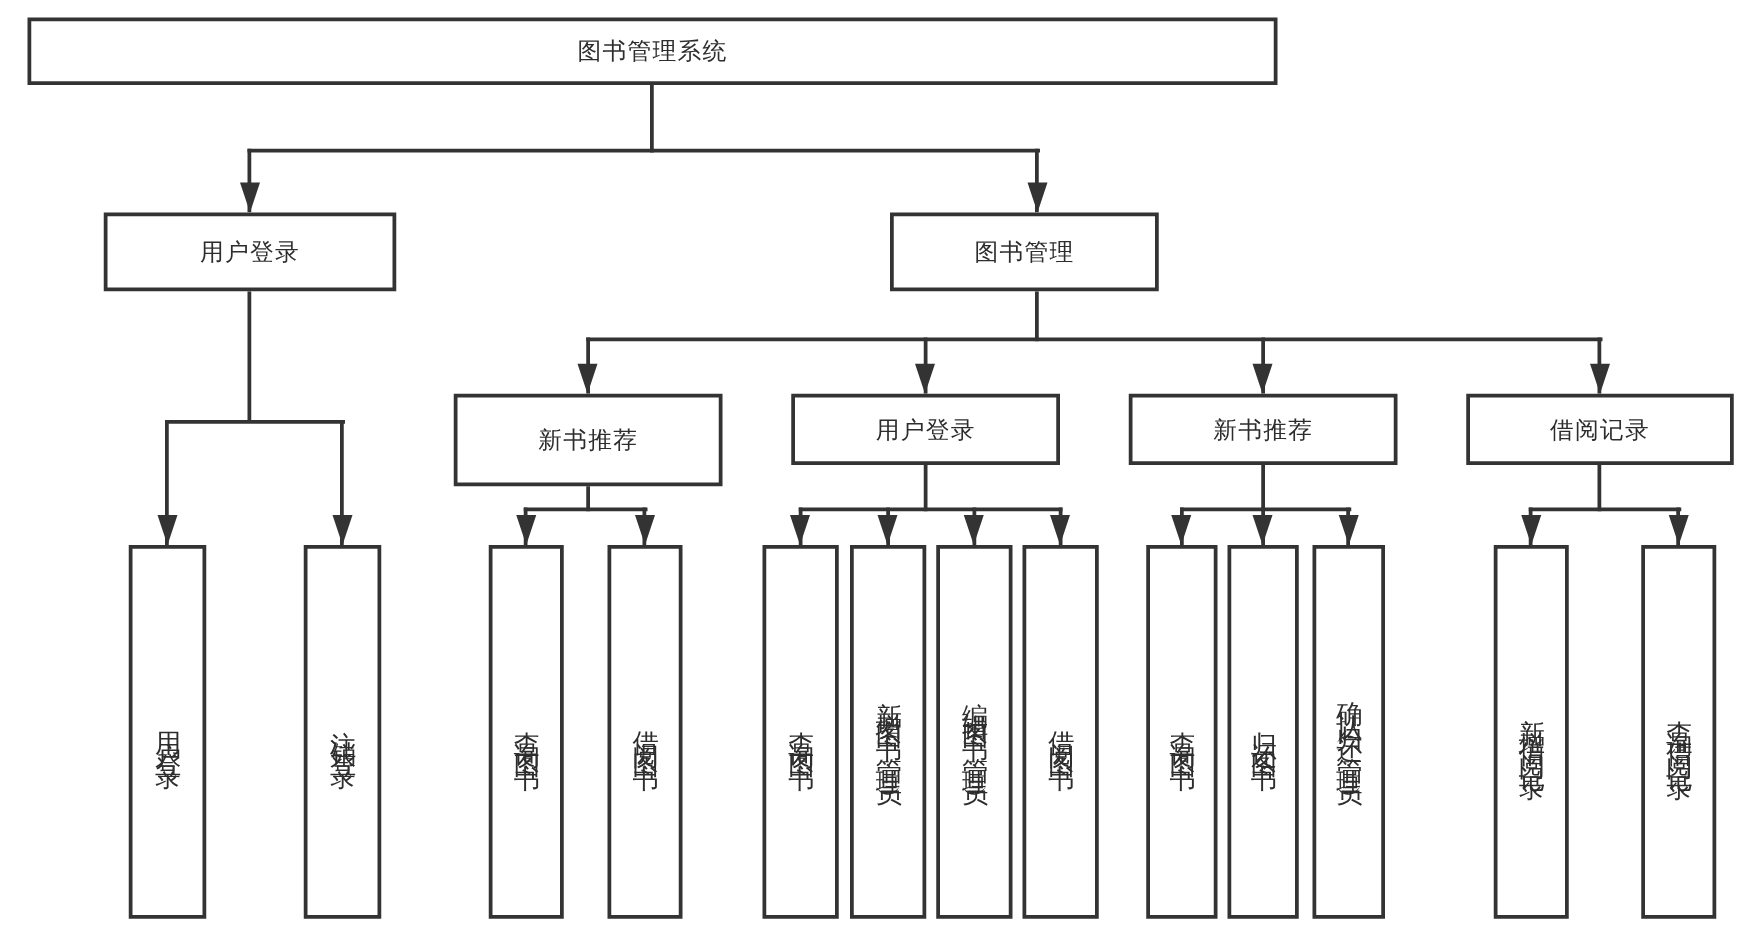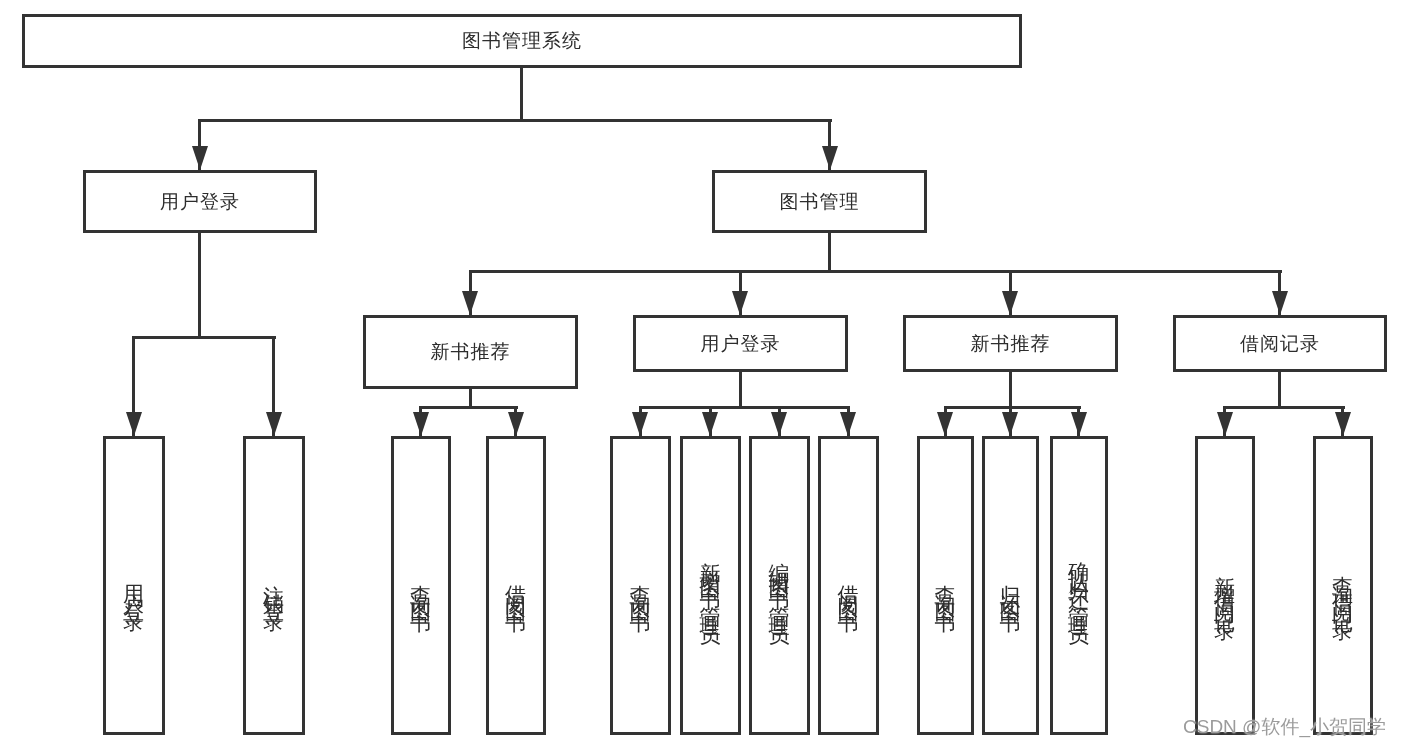--- a/index.html
+++ b/index.html
@@ -181,15 +181,14 @@
     <span>确认归还（管理员）</span>
   </div>
 
   <div class="box vbox" style="left:1195px; top:436px; width:60px; height:299px;">
     <span>新增借阅记录</span>
   </div>
   <div class="box vbox" style="left:1313px; top:436px; width:60px; height:299px;">
     <span>查询借阅记录</span>
   </div>
 
-  <div class="watermark">CSDN @软件_小贺同学</div>
 
 </div>
 
 </body></html>

